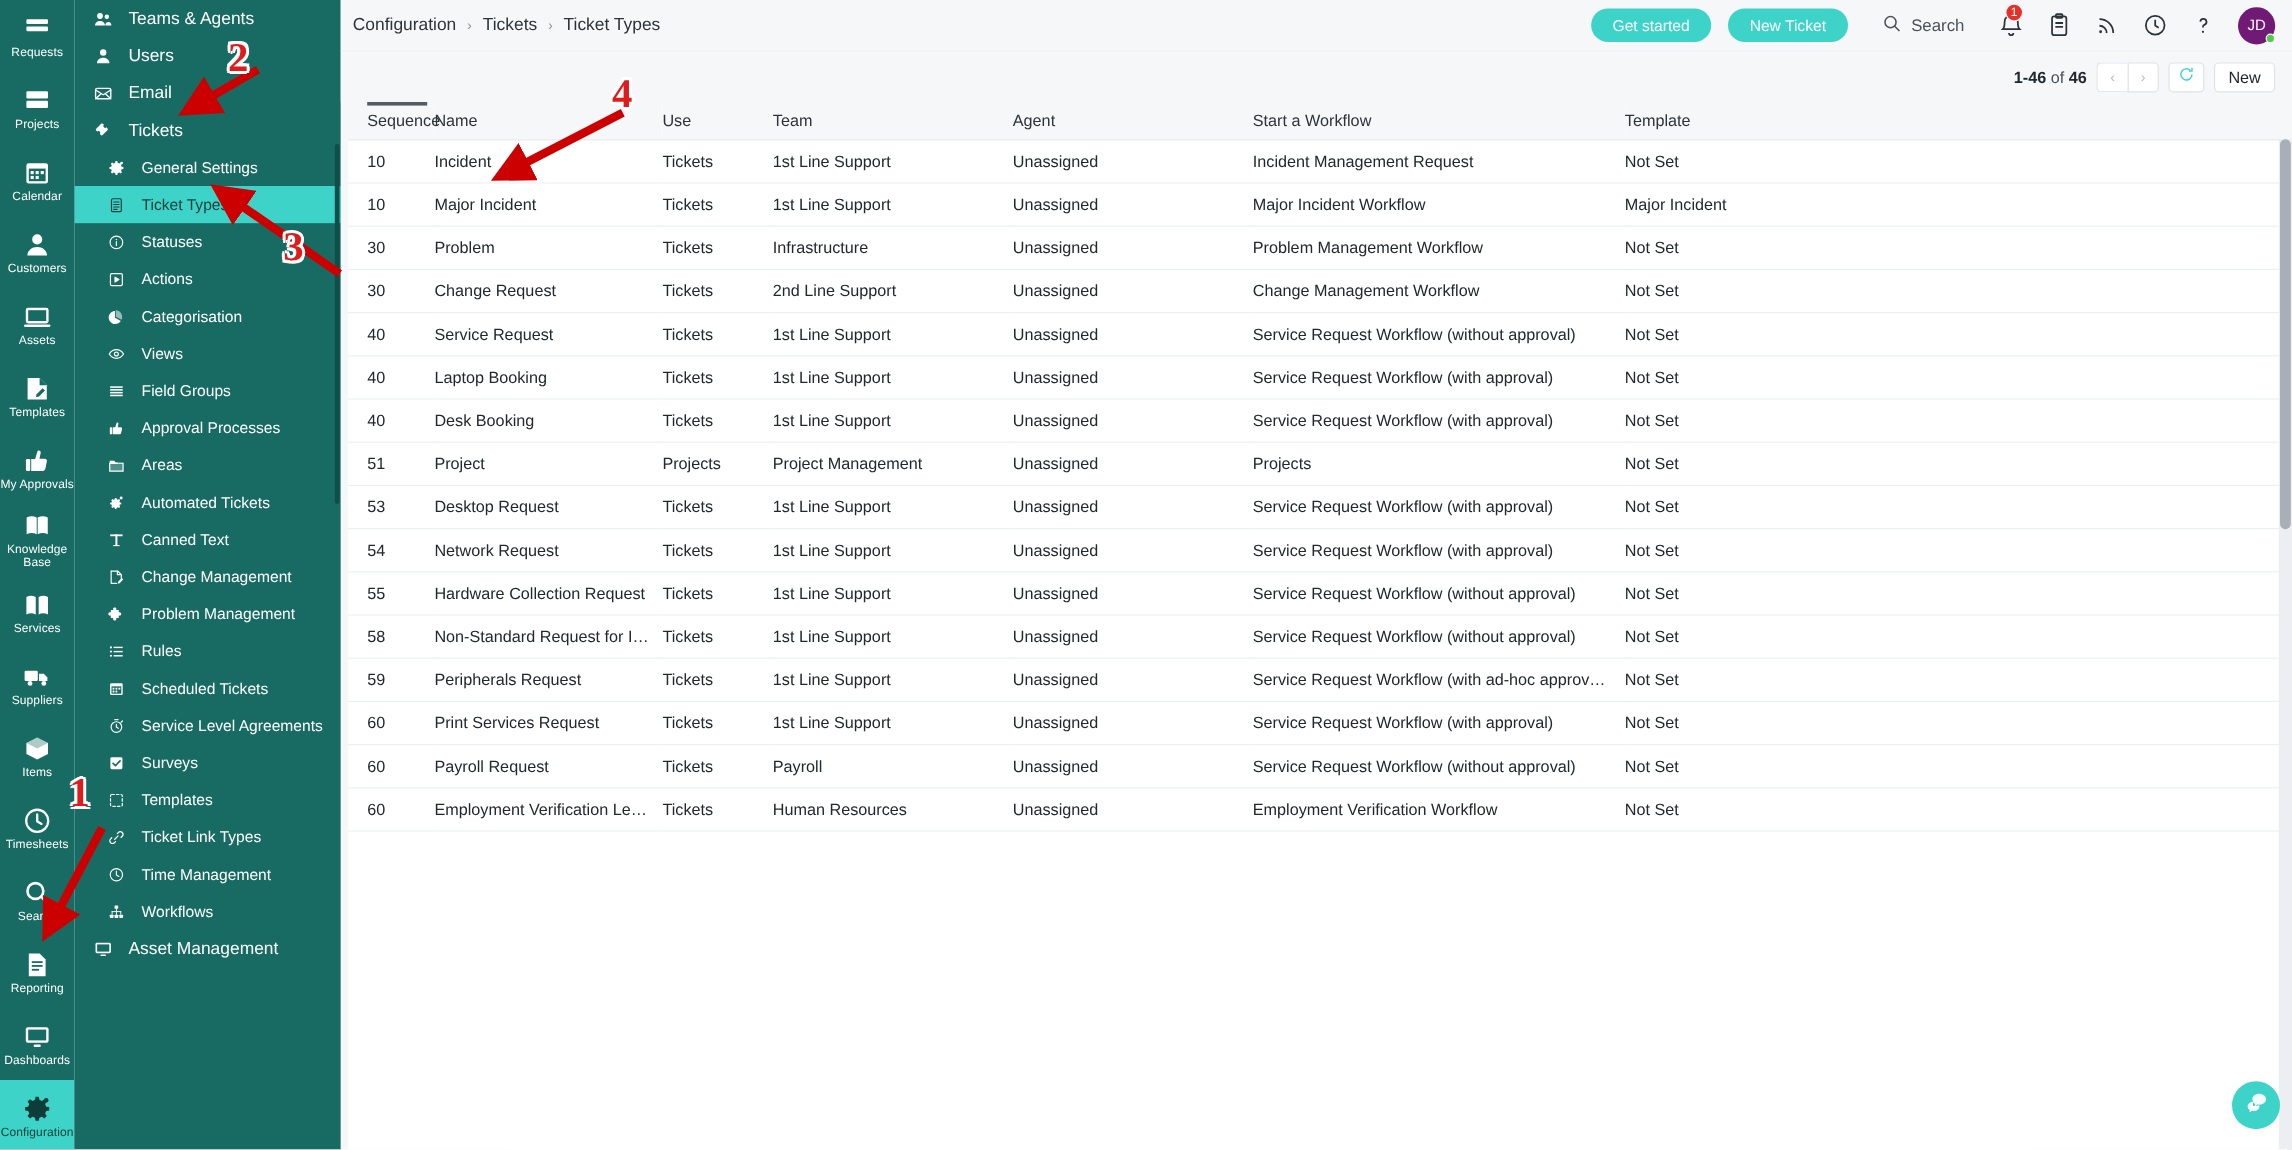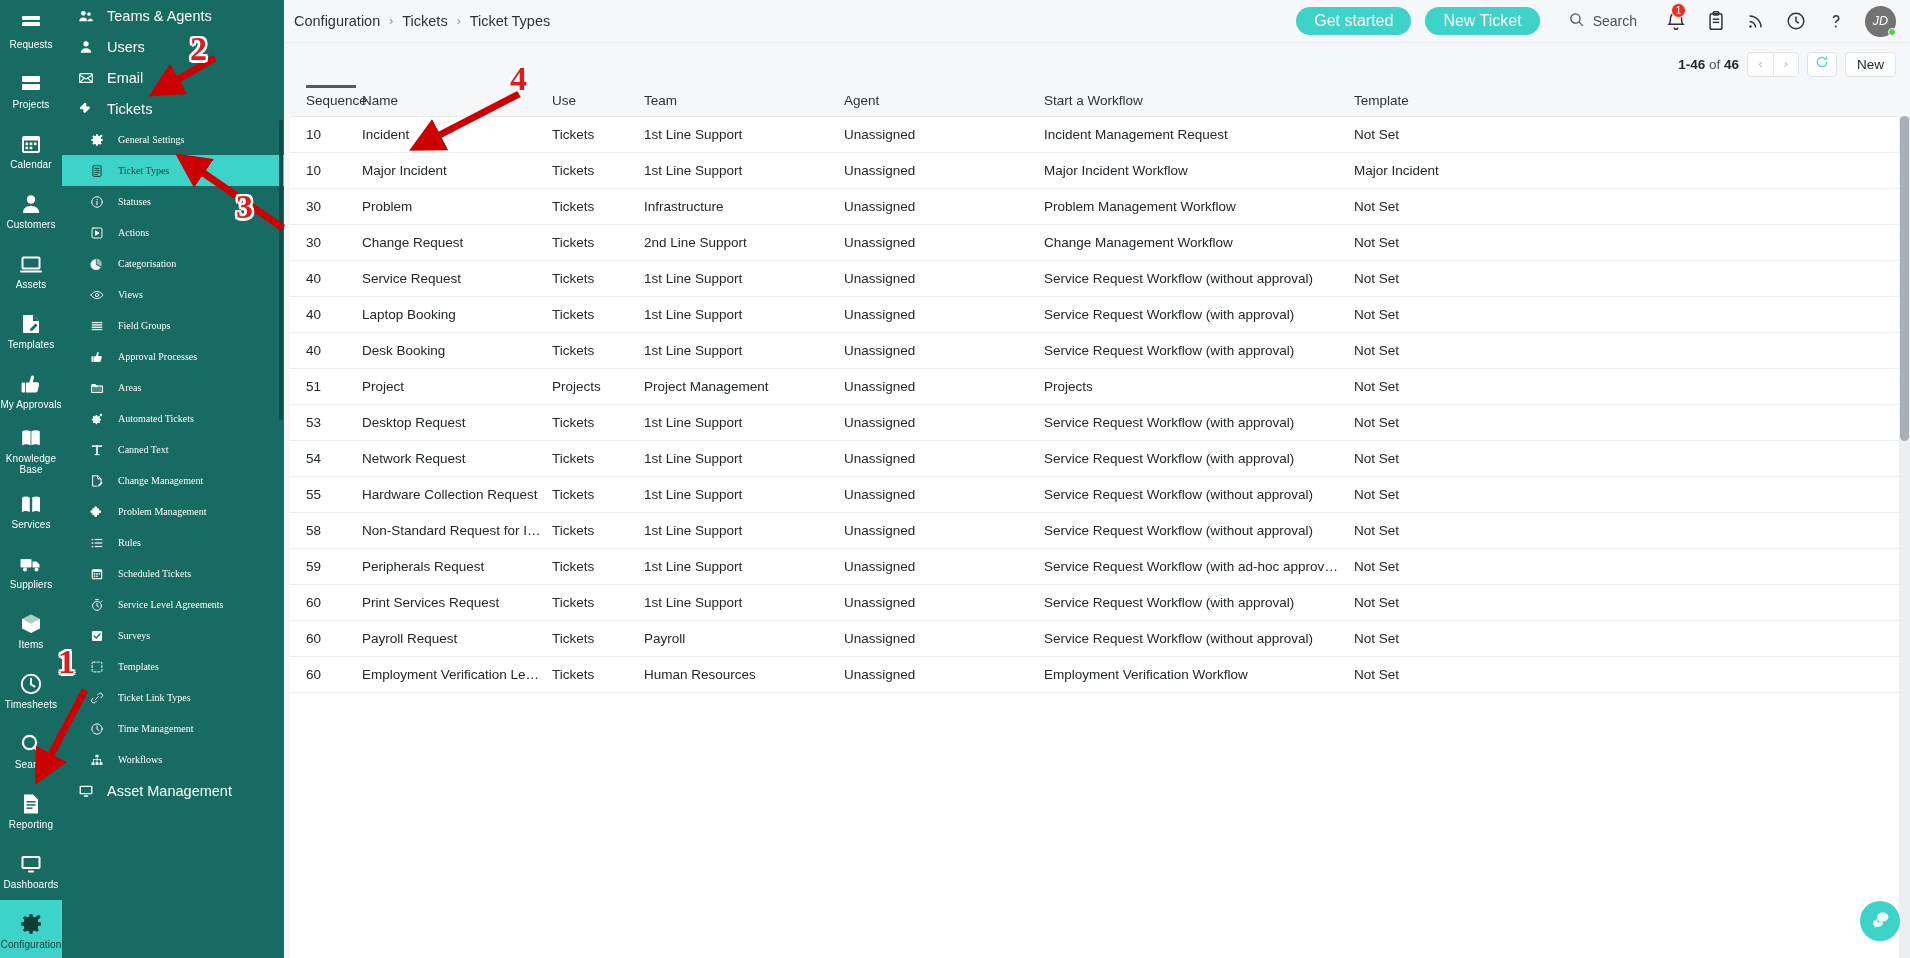--- a/index.html
+++ b/index.html
@@ -33,21 +33,21 @@
     width: 222px; flex: 0 0 222px; height: 958px;
     background: #176b62; color: #fff;
     position: relative; overflow: hidden;
   }
   .cn-scroll { position: absolute; inset: 0; padding-top: 0; }
   .cn-item {
     display: flex; align-items: center; gap: 13px;
     height: 31px; padding-left: 15px; font-size: 14.5px; cursor: pointer;
     white-space: nowrap; color: #ffffff;
   }
-  .cn-item.sub { padding-left: 26px; font-size: 10px; font-family: Liberation Serif, serif; }
+  .cn-item.sub { padding-left: 26px; font-size: 13px; }
   .cn-item.active { background: #3ed3c8; color: #103f3a; }
   .cn-ico { width: 17px; height: 17px; flex: 0 0 17px; display:flex; align-items:center; justify-content:center;}
   .cn-ico svg { width: 16px; height: 16px; display: block; }
   .cn-ico.small svg { width: 14px; height: 14px; }
   .cn-sb {
     position: absolute; right: 1px; top: 120px; width: 4px; height: 300px;
     background: #0f4f49; border-radius: 3px;
   }
 
   
@@ -57,38 +57,38 @@
     height: 43px; flex: 0 0 43px; background: #f6f7f9;
     display: flex; align-items: center; padding: 0 14px 0 6px;
     border-bottom: 1px solid #eceef1;
   }
   .crumbs { display: flex; align-items: center; gap: 9px; font-size: 14.5px; color: #2d3338; padding-left: 4px; }
   .crumb { cursor: pointer; }
   .crumb-sep { color: #8d959c; font-size: 12px; }
   .topbar-right { margin-left: auto; display: flex; align-items: center; gap: 14px; }
   .pill {
     height: 28px; border-radius: 16px; background: #3ed3c8; color: #fff;
-    border: none; font-size: 16px; padding: 0 18px; cursor: pointer;
+    border: none; font-size: 13px; padding: 0 18px; cursor: pointer;
     font-family: "Liberation Sans", sans-serif;
     display: flex; align-items: center; justify-content: center;
   }
   .searchbox { display: flex; align-items: center; gap: 8px; color: #4a5159; font-size: 14px; cursor: pointer; margin-left: 14px; margin-right: 6px; }
   .ticons { display: flex; align-items: center; gap: 18px; margin-left: 8px; }
   .ticon { position: relative; width: 22px; height: 22px; color: #2d3338; cursor: pointer; }
   .ticon svg { width: 22px; height: 22px; display: block; }
   .badge {
     position: absolute; top: -7px; left: 6px; min-width: 15px; height: 15px;
     background: #e8302a; color: #fff; border-radius: 9px; font-size: 10px;
     display: flex; align-items: center; justify-content: center; padding: 0 3px;
     border: 1px solid #f6f7f9;
   }
   .avatar {
-    width: 31px; height: 31px; border-radius: 50%; background: #737373; color: #fff;
+    width: 31px; height: 31px; border-radius: 50%; background: #701a75; color: #fff;
     display: flex; align-items: center; justify-content: center; font-size: 12.5px;
-    margin-left: 4px; position: relative; cursor: pointer; font-style: italic;
+    margin-left: 4px; position: relative; cursor: pointer;
   }
   .avatar .dot { position: absolute; right: 0; bottom: 1px; width: 8px; height: 8px; border-radius: 50%; background: #57c94c; border: 1.5px solid #f6f7f9; }
 
   
   .tablebar {
     height: 42px; flex: 0 0 42px; background: #f6f7f9;
     display: flex; align-items: center; justify-content: flex-end;
     padding-right: 14px; gap: 8px;
   }
   .pageinfo { font-size: 13.5px; color: #4a5159; }

